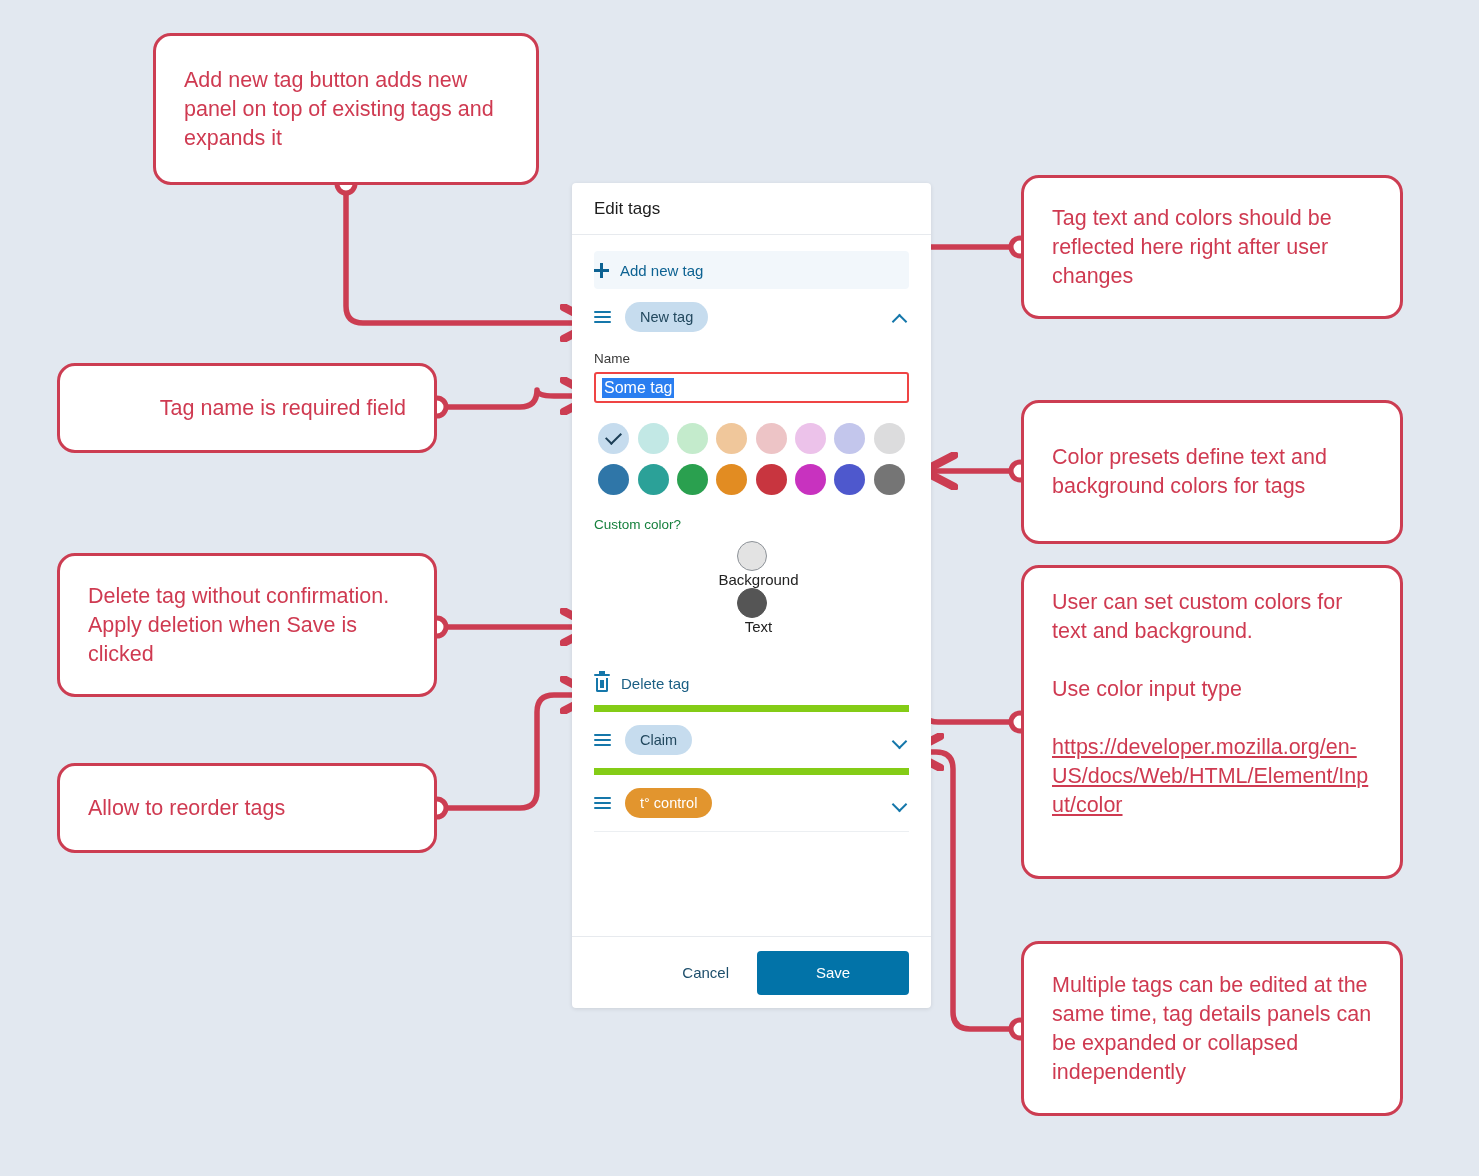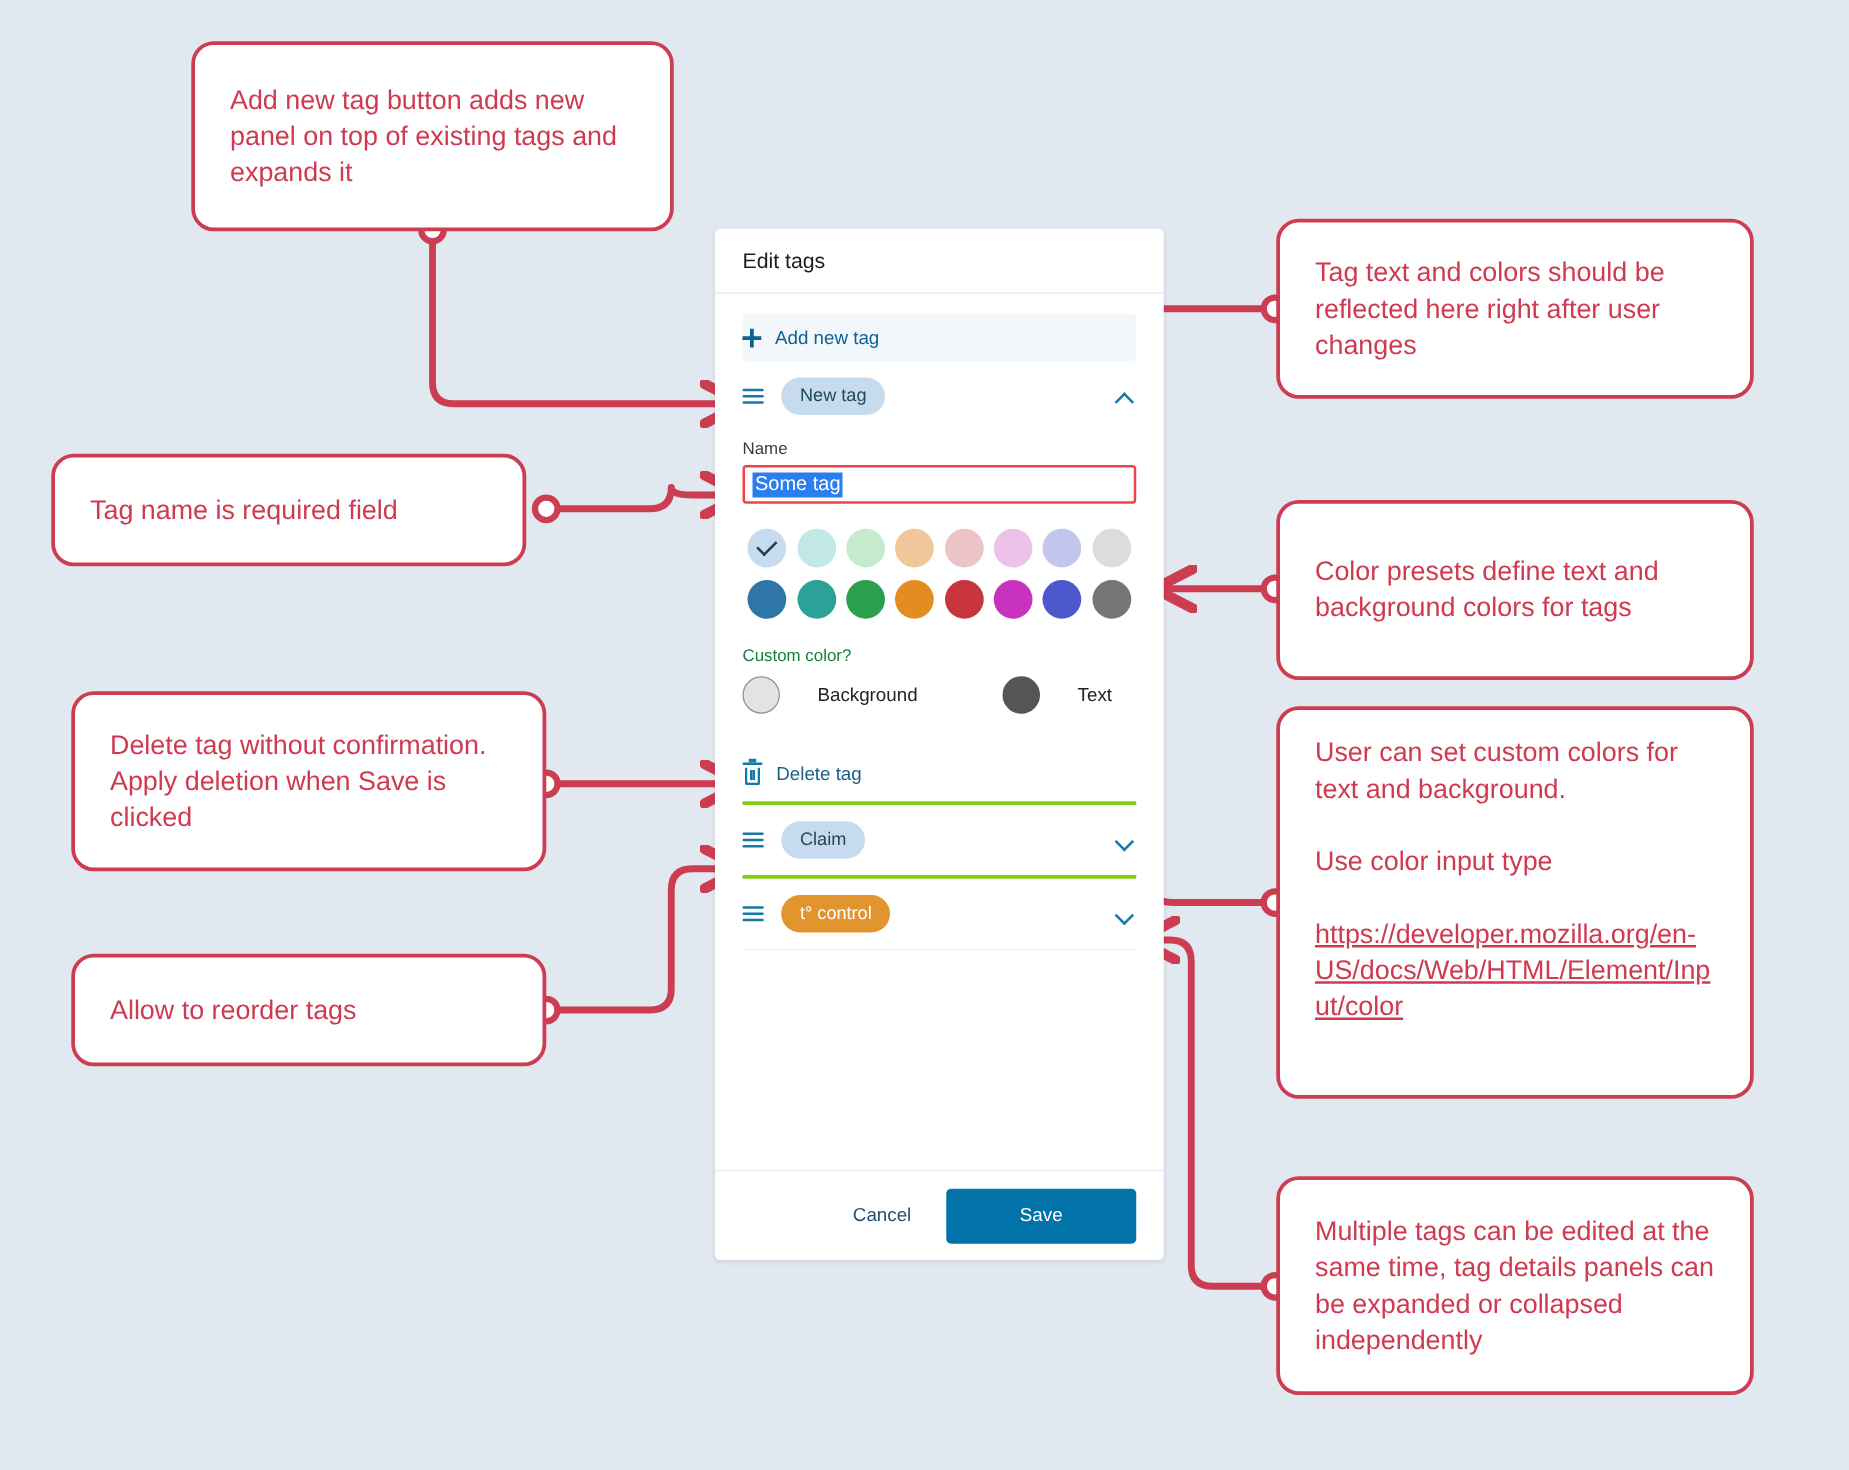--- a/index.html
+++ b/index.html
@@ -86,21 +86,21 @@
   }
   .plus-icon::before{left:6px;top:0;width:3px;height:15px;}
   .plus-icon::after{left:0;top:6px;width:15px;height:3px;}
 
   
   .tag-row{
     height:56px;
     display:flex;align-items:center;
     gap:14px;
   }
-  .tag-row.bordered{border-top:3px solid #84cc16;}
+  .tag-row.bordered{border-top:7px solid #84cc16;}
   .drag-handle{
     width:17px;height:13px;flex:0 0 17px;
     display:flex;flex-direction:column;justify-content:space-between;
     cursor:grab;
   }
   .drag-handle i{display:block;height:2.4px;background:#1577aa;border-radius:1px;}
   .tag-chip{
     display:inline-flex;align-items:center;
     height:30px;padding:0 15px;
     border-radius:16px;
@@ -152,21 +152,21 @@
   }
   .swatch .check{
     position:absolute;left:8px;top:9px;
     width:13px;height:7px;
     border-left:2.6px solid #1d3f57;
     border-bottom:2.6px solid #1d3f57;
     transform:rotate(-45deg);
   }
 
   .custom-label{margin-top:22px;font-size:13.5px;color:#15803d;}
-  .custom-row{display:flex;align-items:center;margin-top:9px;gap:16px;}
+  .custom-row{display:flex;align-items:center;margin-top:9px;gap:0;flex-direction:column;}
   .color-input{
     width:30px;height:30px;border-radius:50%;
     border:1.5px solid #8d9298;
     box-sizing:border-box;cursor:pointer;flex:0 0 30px;
   }
   .custom-name{font-size:15px;color:#222;margin-left:14px;}
   .gap-mid{width:36px;}
 
   .delete-row{
     margin-top:26px;height:44px;
@@ -237,21 +237,21 @@
 
       <path d="M1013,1029 L970,1029 Q953,1029 953,1012 L953,769 Q953,752 936,752 L914,752" marker-end="url(#arrow)"></path>
       <circle cx="1020" cy="1029" r="9" stroke-width="5" fill="#ffffff"></circle>
     </g>
   </svg>
 
   <div class="callout" style="left:153px;top:33px;width:386px;height:152px;">
     <p>Add new tag button adds new panel on top of existing tags and expands it</p>
   </div>
 
-  <div class="callout" style="left:41px;top:363px;width:380px;height:90px;">
+  <div class="callout" style="left:57px;top:363px;width:380px;height:90px;align-items:flex-end;">
     <p>Tag name is required field</p>
   </div>
 
   <div class="callout" style="left:57px;top:553px;width:380px;height:144px;">
     <p>Delete tag without confirmation. Apply deletion when Save is clicked</p>
   </div>
 
   <div class="callout" style="left:57px;top:763px;width:380px;height:90px;">
     <p>Allow to reorder tags</p>
   </div>

